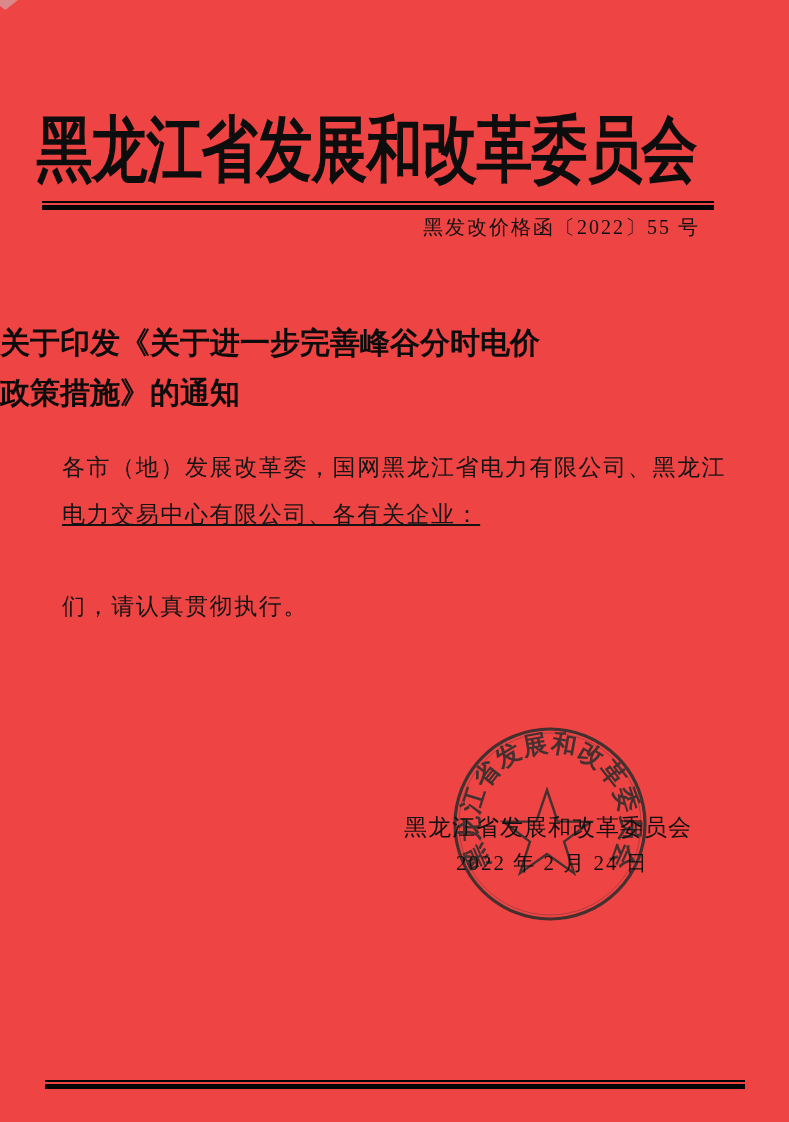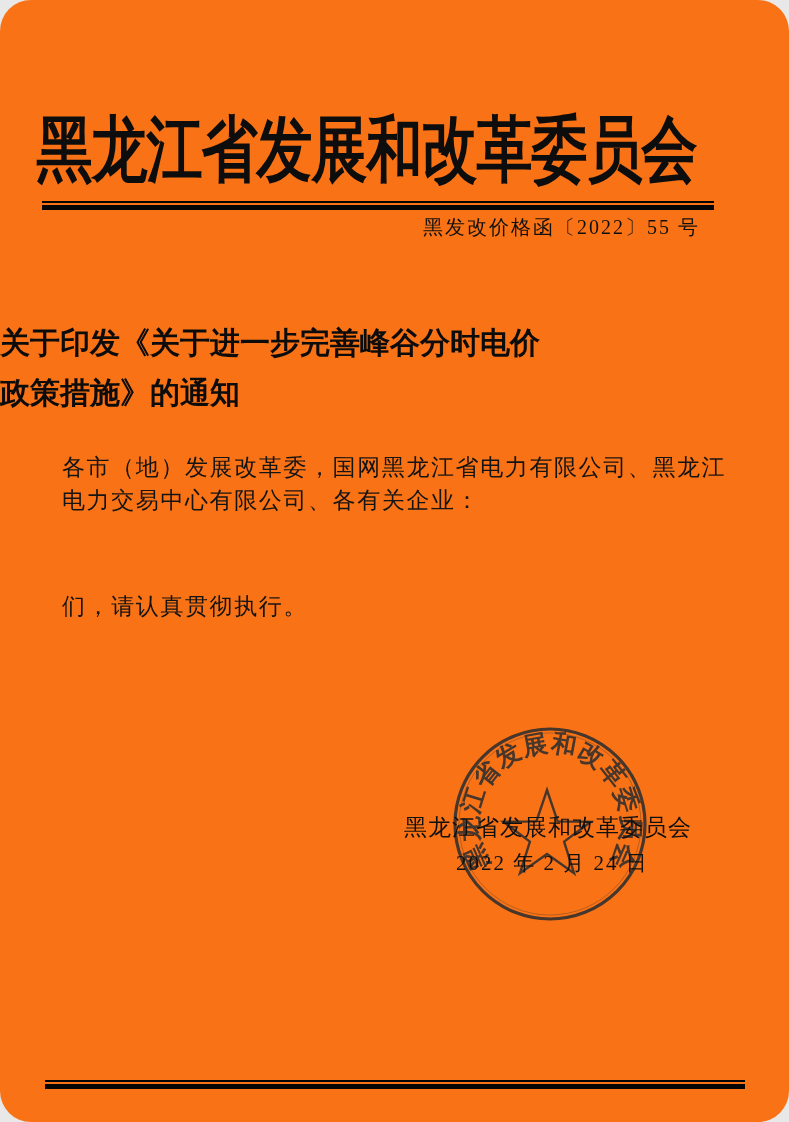--- a/index.html
+++ b/index.html
@@ -1,24 +1,23 @@
 <!DOCTYPE html>
 <html><head>
 <meta charset="utf-8">
 <style>
   html,body{margin:0;padding:0;background:#e8e8e8;}
   .page{
     position:relative;
     width:789px;height:1122px;
     margin:0 auto;
-    background:#f97316;
+    background:#ef4444;
     overflow:hidden;
     font-family:"Liberation Serif","DejaVu Serif",serif;
     color:#121212;
-    border-radius:31px;
   }
   .letterhead{
     position:absolute;top:102px;left:0;width:100%;
     text-align:center;
     font-size:56px;font-weight:900;
     letter-spacing:-1px;
     transform:translateX(-28px) scaleY(1.28);
     transform-origin:top center;
     color:#0d0d0d;
     white-space:nowrap;
@@ -37,21 +36,21 @@
     font-size:30px;font-weight:bold;line-height:50px;
     color:#0c0c0c;margin:0;
   }
   .body-line{
     position:absolute;left:62px;
     font-size:23px;letter-spacing:1.6px;color:#141414;
     white-space:nowrap;
   }
   .indented{left:108px;}
   .b1{top:452px;}
-  .b2{top:485px;}
+  .b2{top:499px;text-decoration:underline;}
   .b3{top:545px;}
   .b4{top:591px;font-family:Liberation Mono, monospace;}
   .attachment{top:649px;}
   .seal{
     position:absolute;left:450px;top:724px;width:200px;height:200px;
     opacity:.88;z-index:1;
   }
   .sig-org{
     position:absolute;top:812px;left:404px;z-index:3;
     font-size:23px;letter-spacing:1px;color:#101010;white-space:nowrap;

